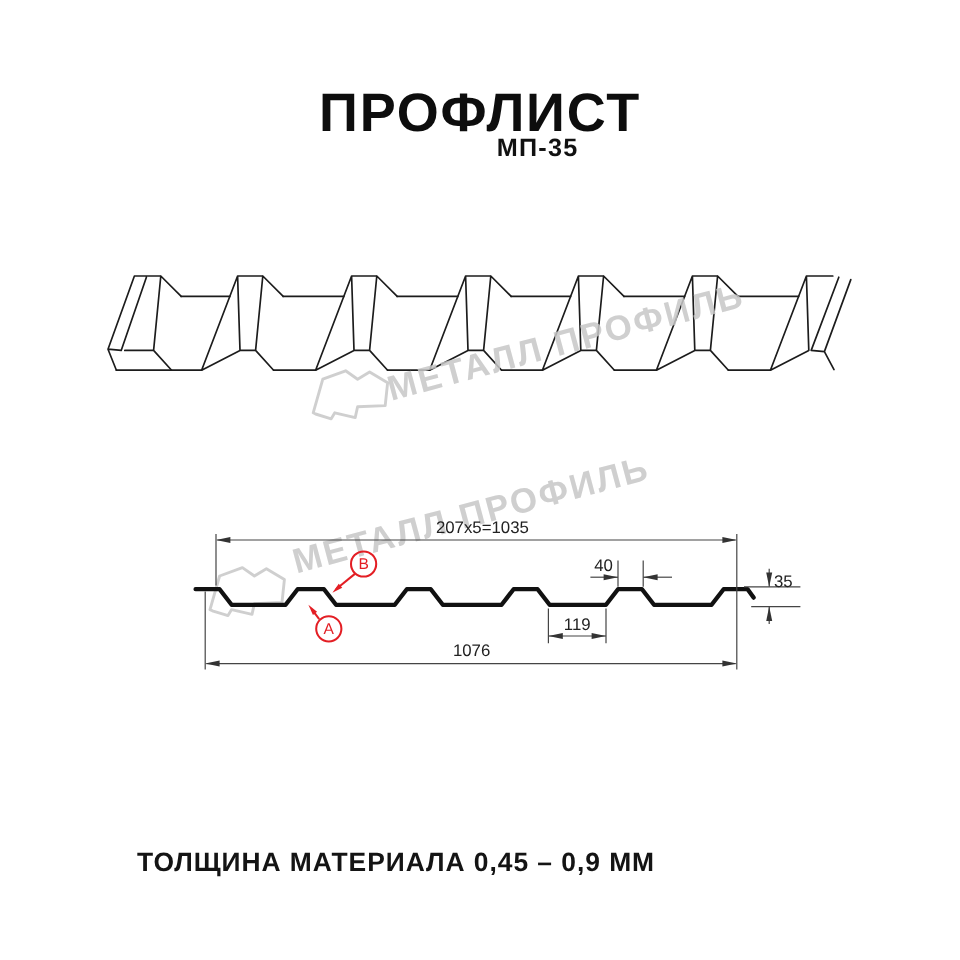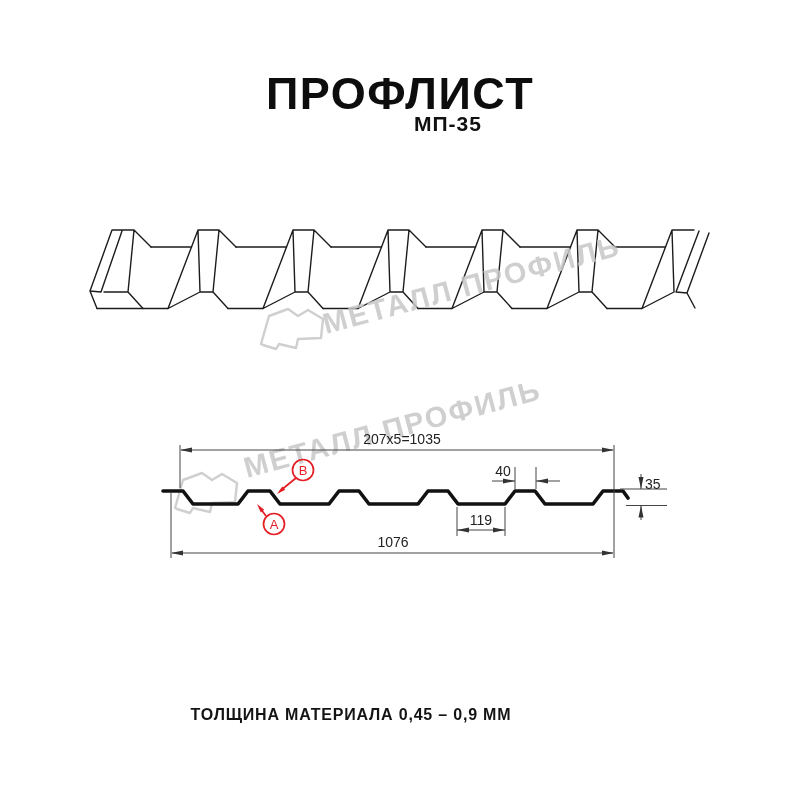--- a/index.html
+++ b/index.html
@@ -3,21 +3,21 @@
 <meta charset="utf-8">
 <style>
   html,body{margin:0;padding:0;background:#ffffff;}
   .page{position:relative;width:800px;height:800px;background:#ffffff;overflow:hidden;
         font-family:"Liberation Sans", sans-serif;}
   .title{position:absolute;left:0;top:68px;width:800px;text-align:center;
          font-size:45px;font-weight:bold;letter-spacing:1.5px;color:#0d0d0d;}
   .subtitle{position:absolute;left:0;top:112px;width:800px;text-align:center;
          font-size:21px;font-weight:600;letter-spacing:1px;color:#111;padding-left:48px;}
   .thickness{position:absolute;left:0;top:706px;width:660px;text-align:center;
-         font-size:16px;font-weight:600;letter-spacing:0.8px;color:#141414;padding-left:21px;}
+         font-size:22px;font-weight:600;letter-spacing:0.8px;color:#141414;}
   svg{position:absolute;left:0;top:0;}
   .l3d{stroke:#1c1c1c;stroke-width:1.4;fill:none;stroke-linecap:round;stroke-linejoin:round;}
   .wm{fill:#c7c7c7;opacity:0.85;font-weight:bold;font-size:29px;letter-spacing:2px;}
   .wmlogo{fill:none;stroke:#c7c7c7;stroke-width:2.4;opacity:0.85;stroke-linejoin:round;}
   .prof{stroke:#111;stroke-width:3.6;fill:none;stroke-linejoin:round;stroke-linecap:round;}
   .dim{stroke:#454545;stroke-width:1;fill:none;}
   .dimtxt{fill:#222;font-size:14px;}
   .arr{fill:#333;stroke:none;}
   .red{stroke:#e31e24;stroke-width:1.7;fill:none;}
   .redfill{fill:#e31e24;stroke:none;}

